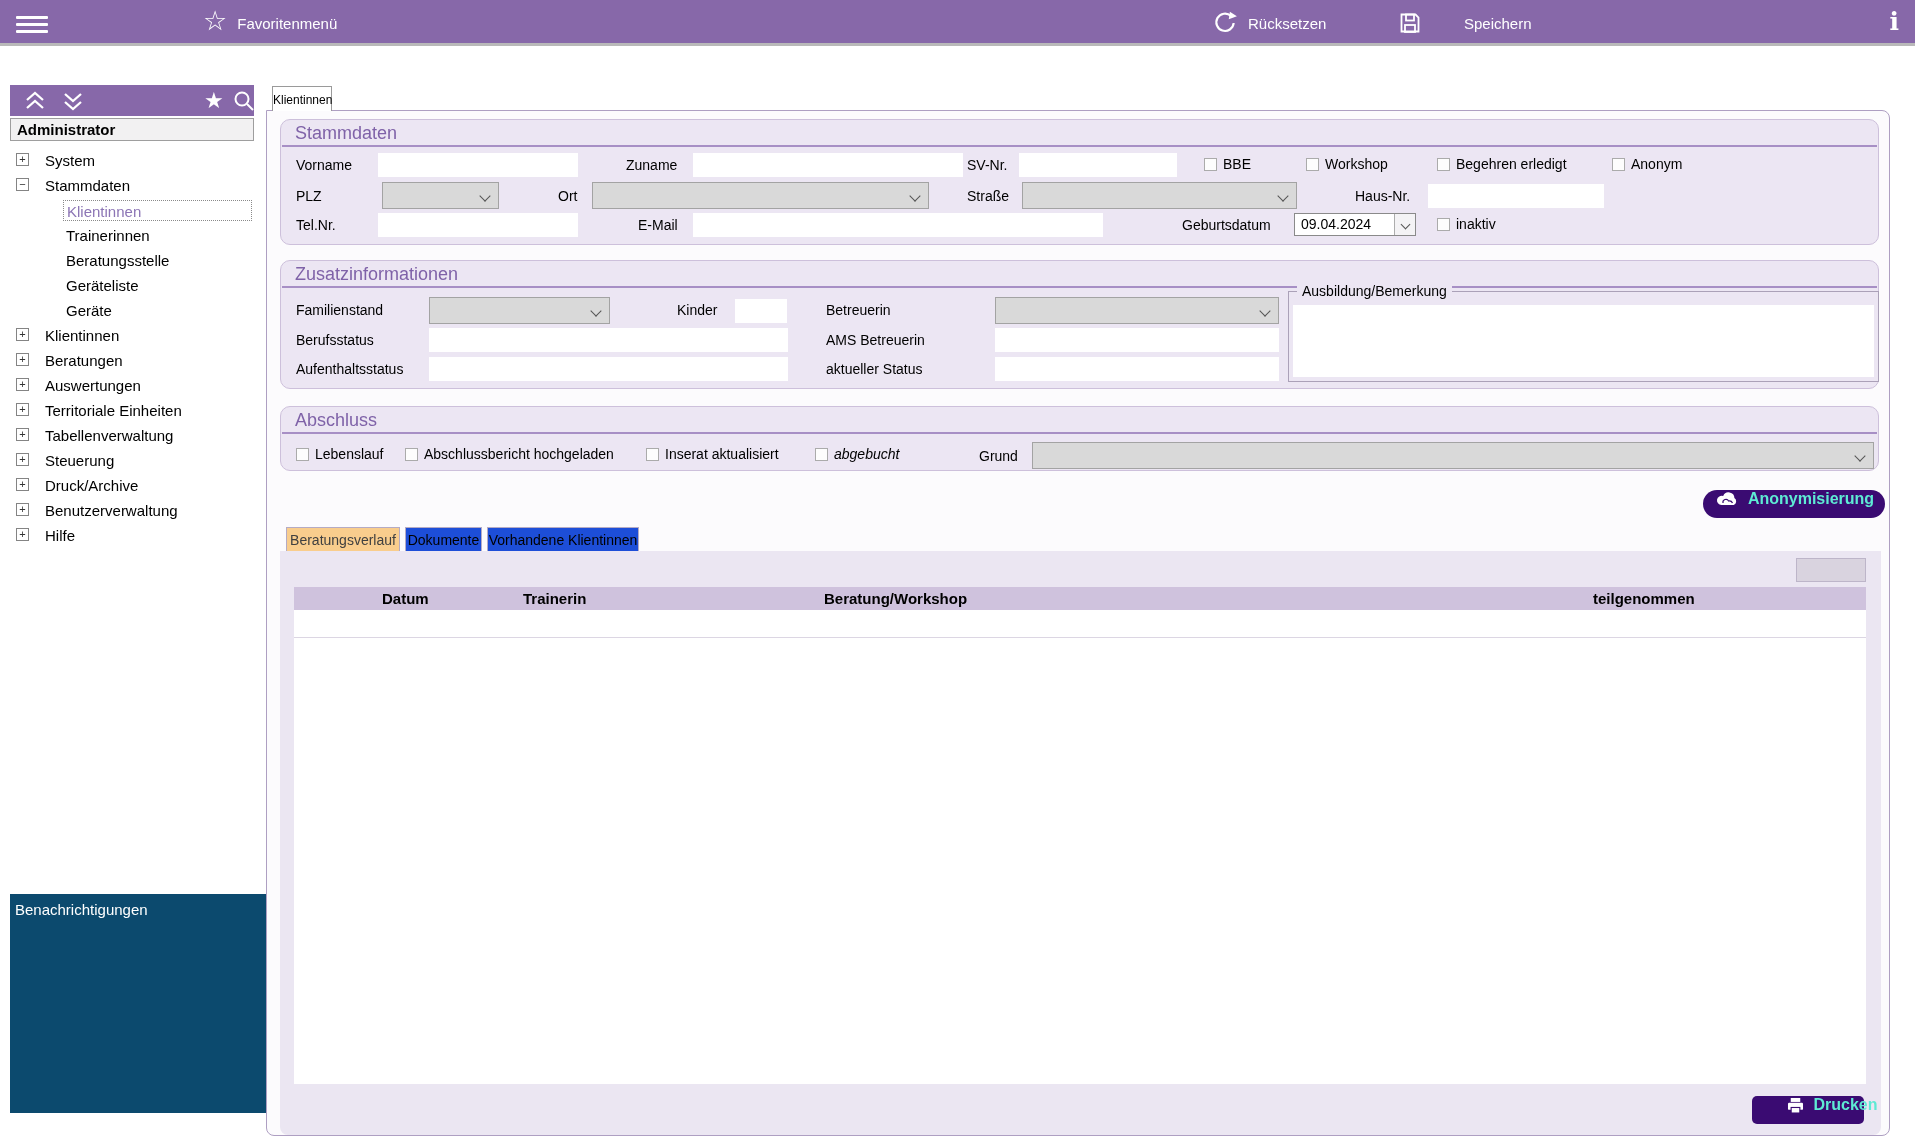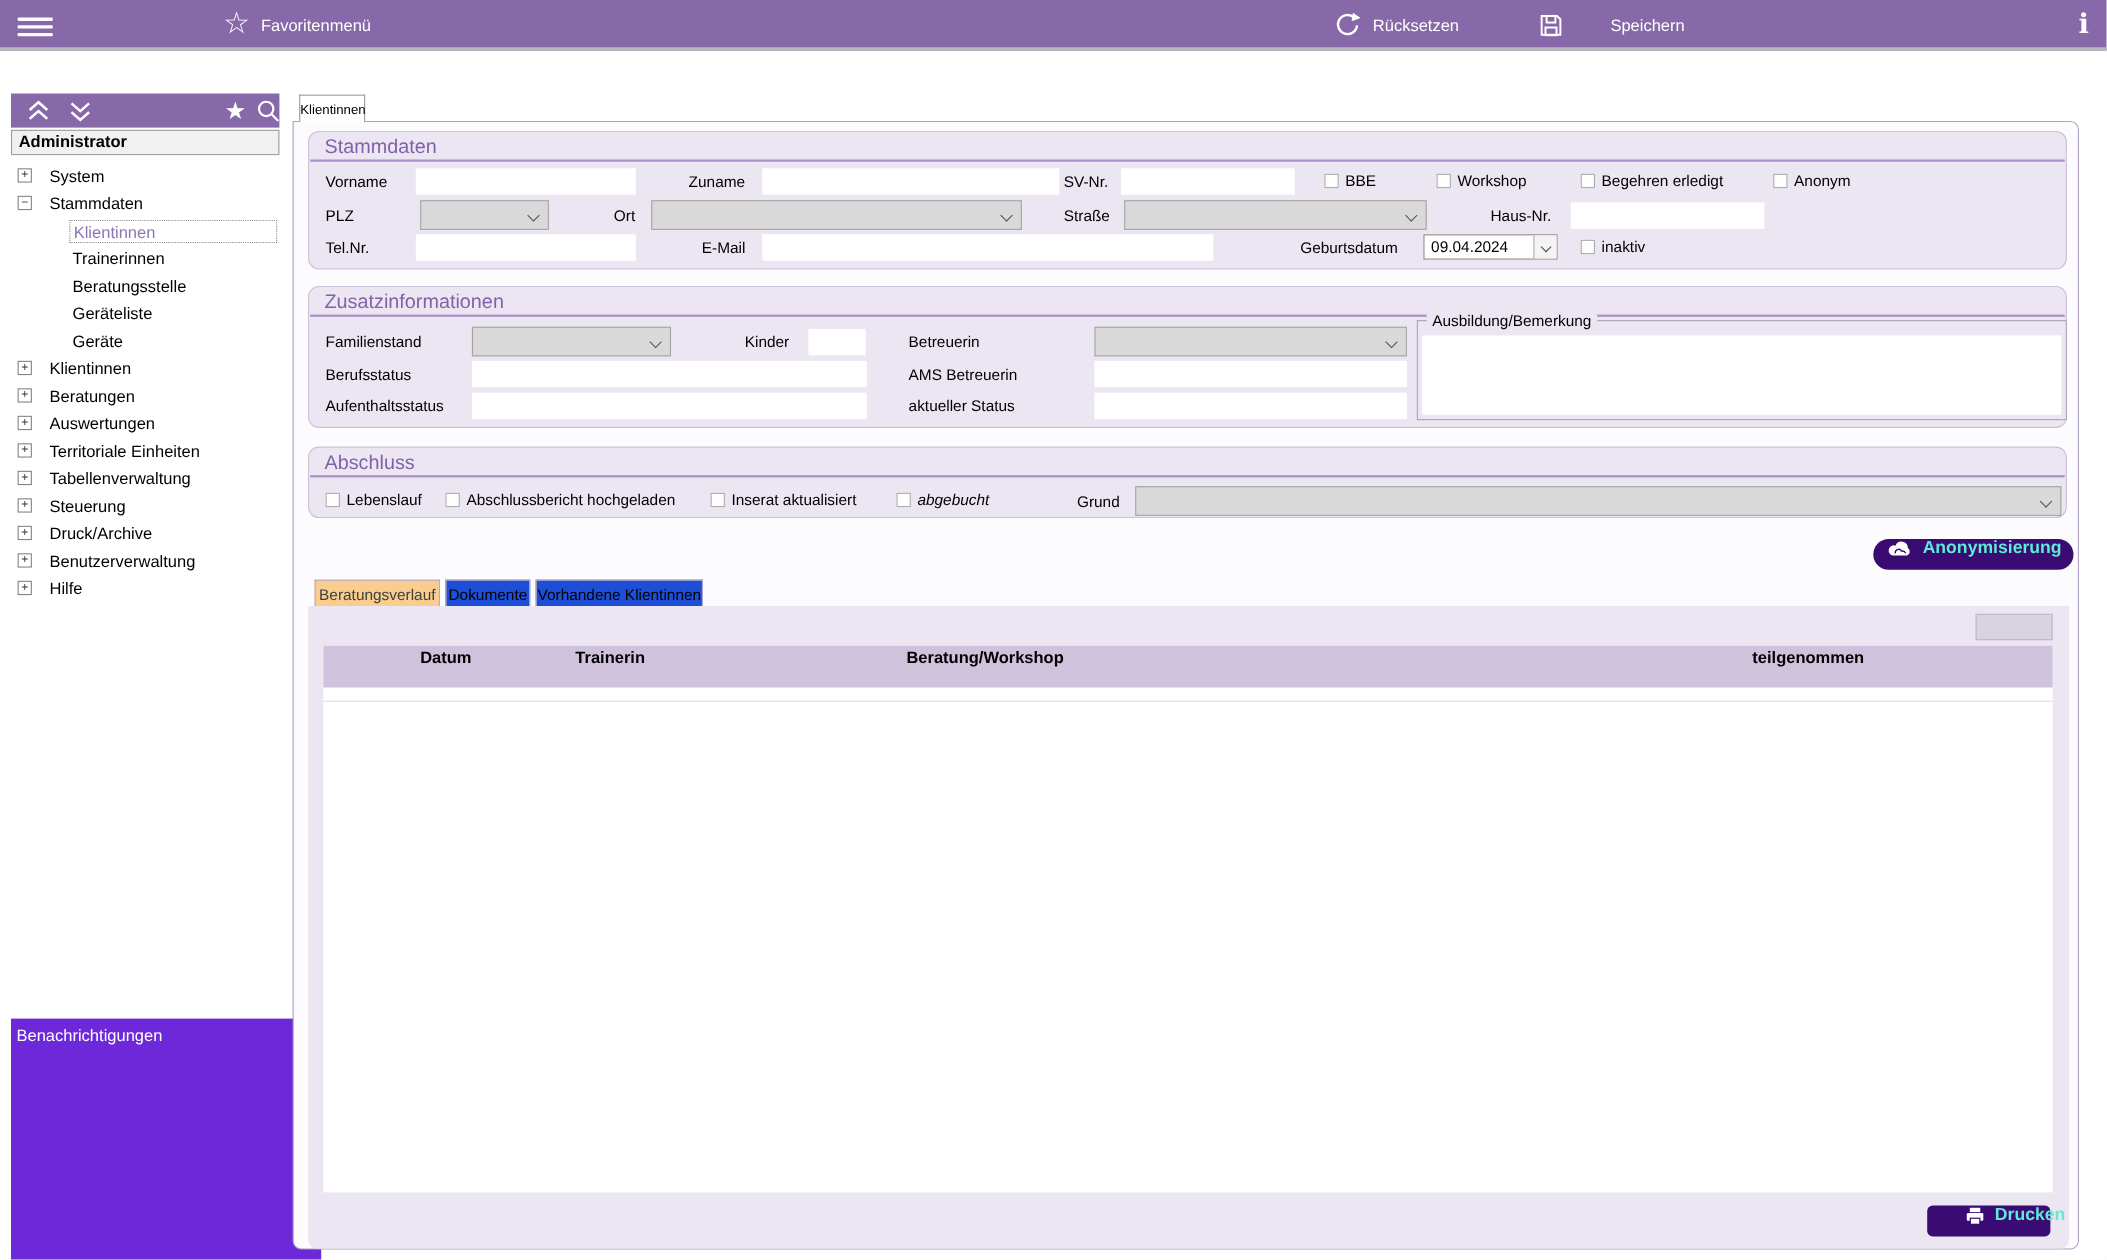--- a/index.html
+++ b/index.html
@@ -26,22 +26,22 @@
   .side-user { position:absolute; left:10px; top:118px; width:244px; height:23px;
     background:#F2F1F2; border:1px solid #9E9E9E; font-weight:bold; font-size:15px;
     padding:2px 0 0 6px; }
   .tree { position:absolute; left:10px; top:141px; width:244px; height:500px; }
   .trow { position:absolute; left:0; width:244px; height:22px; font-size:15px; cursor:pointer; }
   .exp { position:absolute; left:6px; top:3px; width:13px; height:13px; border:1px solid #848484;
     background:#fff; font-size:11px; line-height:10px; text-align:center; color:#333; }
   .tlabel0 { position:absolute; left:35px; top:2px; white-space:nowrap; }
   .tlabel1 { position:absolute; left:56px; top:2px; white-space:nowrap; }
   .tsel { color:#8C75B5; border:1px dotted #8a8a8a; left:53px; right:2px; top:0; padding:2px 0 0 3px; position:absolute; }
-  .notif { position:absolute; left:10px; top:926px; width:282px; height:219px;
-    background:#6d28d9; color:#fff; font-size:15px; padding:7px 0 0 5px; }
+  .notif { position:absolute; left:10px; top:894px; width:282px; height:219px;
+    background:#0c4a6e; color:#fff; font-size:15px; padding:7px 0 0 5px; }
   
   .tab-top { position:absolute; left:272px; top:86px; width:60px; height:25px; background:#fff;
     border:1px solid #9a9a9a; border-bottom:none; font-size:12px; text-align:center;
     padding-top:6px; z-index:3; cursor:pointer; }
   .panel { position:absolute; left:266px; top:110px; width:1624px; height:1026px;
     background:#FCFBFD; border:1px solid #AE9FC2; border-radius:0 8px 8px 8px; }
   .gbox { position:absolute; left:13px; width:1599px; background:#ECE6F3;
     border:1px solid #CDC0DB; border-radius:10px; }
   .gbox-title { color:#7F62A8; font-size:18px; padding:3px 0 1px 14px; }
   .gbox-rule { height:2px; background:#A78FC5; margin:0 1px; }
@@ -64,21 +64,21 @@
   .btn-dark { position:absolute; background:#3A0B72; color:#5eead4; font-weight:bold; font-size:16px;
     display:flex; align-items:flex-start; justify-content:center; gap:8px; cursor:pointer; }
   .ltab { position:absolute; top:416px; height:24px; border:1px solid #B5ABC4; border-bottom:none;
     background:#1d4ed8; font-size:14px; text-align:center; padding-top:4px; cursor:pointer; }
   .ltab-active { background:#F9CD8D; color:#404040; }
   .lregion { position:absolute; left:13px; top:440px; width:1601px; height:584px;
     background:#EBE6F2; border-radius:0 0 8px 8px; }
   .minibox { position:absolute; left:1529px; top:447px; width:70px; height:24px;
     background:#D9D3DF; border:1px solid #BDB5C9; }
   .dtable { position:absolute; left:27px; top:476px; width:1572px; height:497px; background:#fff; }
-  .dt-head { position:absolute; left:0; top:0; width:1572px; height:38px; background:#CFC2DD; }
+  .dt-head { position:absolute; left:0; top:0; width:1572px; height:23px; background:#CFC2DD; }
   .dt-col { position:absolute; top:3px; font-weight:bold; font-size:15px; white-space:nowrap; cursor:pointer; }
   .dt-row0 { position:absolute; left:0; top:25px; width:1572px; height:26px;
     border-bottom:1px solid #DCD6E3; }
 </style>
 </head>
 <body>
 
 <div class="topbar">
   <div class="burger">
       <span></span>

